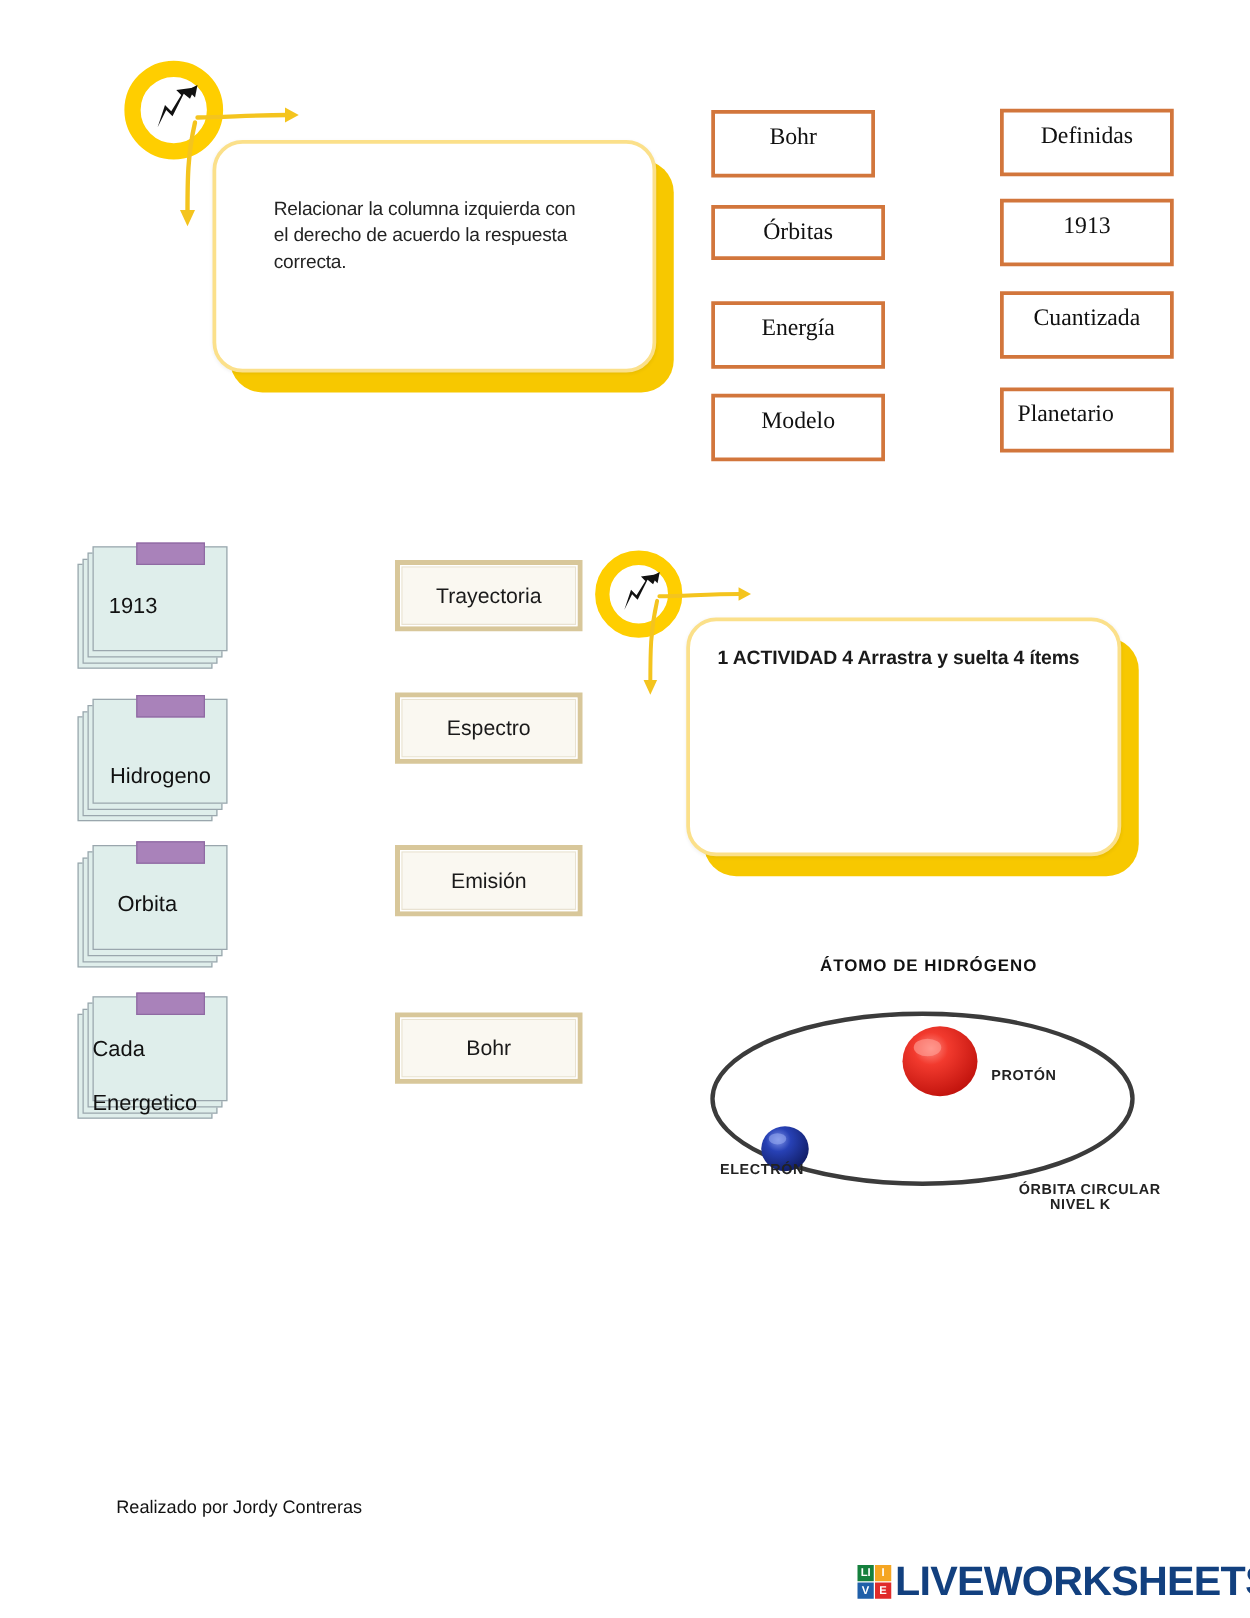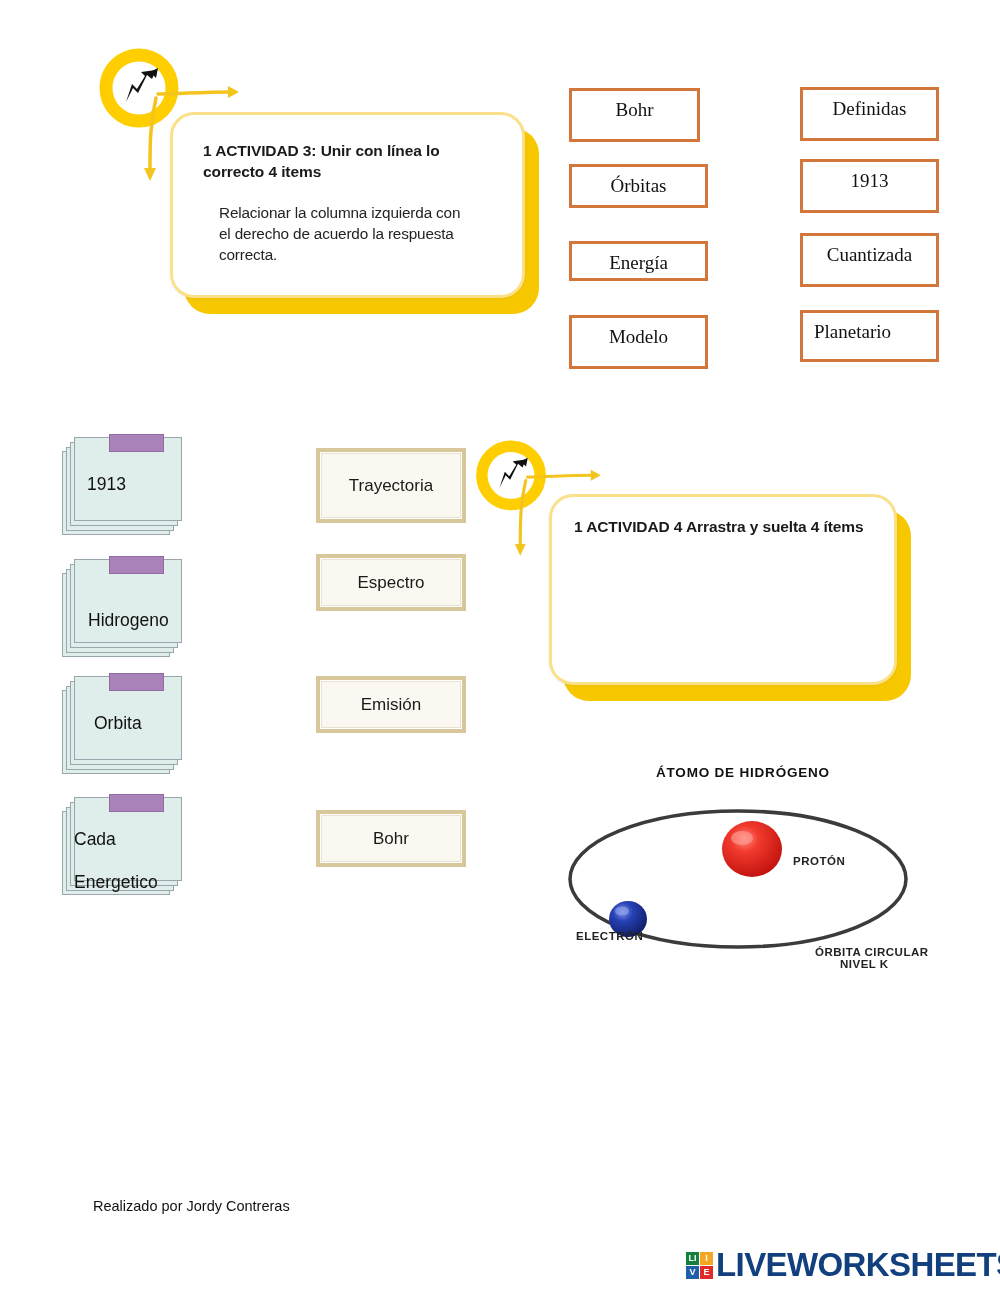--- a/index.html
+++ b/index.html
@@ -202,29 +202,28 @@
       <path d="M88 2 L99 8 L88 14 Z" fill="#F4C41E"></path>
       <path d="M16 14 C 10 40, 10 60, 10 86" fill="none" stroke="#F4C41E" stroke-width="3.5" stroke-linecap="round"></path>
       <path d="M4 84 L10 97 L16 84 Z" fill="#F4C41E"></path>
     </svg>
   </div>
 
   <div class="callout" style="left:170px;top:112px;width:355px;height:186px;">
     <div class="shadow-layer"></div>
     <div class="body">
       <div class="inner">
-        <p class="c-title">1 ACTIVIDAD 3: Unir con línea lo correcto 4 items</p>
         <p class="c-text">Relacionar la columna izquierda con el derecho de acuerdo la respuesta correcta.</p>
       </div>
     </div>
   </div>
 
   <div class="mbox" style="left:569px;top:88px;width:131px;height:54px;">Bohr</div>
   <div class="mbox" style="left:569px;top:164px;width:139px;height:44px;">Órbitas</div>
-  <div class="mbox" style="left:569px;top:241px;width:139px;height:40px;">Energía</div>
+  <div class="mbox" style="left:569px;top:241px;width:139px;height:54px;">Energía</div>
   <div class="mbox" style="left:569px;top:315px;width:139px;height:54px;">Modelo</div>
 
   <div class="mbox" style="left:800px;top:87px;width:139px;height:54px;">Definidas</div>
   <div class="mbox" style="left:800px;top:159px;width:139px;height:54px;">1913</div>
   <div class="mbox" style="left:800px;top:233px;width:139px;height:54px;">Cuantizada</div>
   <div class="mbox left-al" style="left:800px;top:310px;width:139px;height:52px;">Planetario</div>
 
   <div class="note" style="left:62px;top:437px;width:125px;height:101px;">
     <div class="sheet s3" style="width:108px;height:84px;"></div>
     <div class="sheet s2" style="width:108px;height:84px;"></div>
@@ -255,21 +254,21 @@
   <div class="note" style="left:62px;top:797px;width:125px;height:101px;">
     <div class="sheet s3" style="width:108px;height:84px;"></div>
     <div class="sheet s2" style="width:108px;height:84px;"></div>
     <div class="sheet s1" style="width:108px;height:84px;"></div>
     <div class="sheet top" style="width:108px;height:84px;"></div>
     <div class="tape" style="left:47px;top:-3px;width:55px;height:18px;"></div>
     <div class="ntext" style="left:12px;top:21px;line-height:2.45;">Cada
 Energetico</div>
   </div>
 
-  <div class="dbox" style="left:316px;top:448px;width:150px;height:75px;">
+  <div class="dbox" style="left:316px;top:448px;width:150px;height:57px;">
     <div class="dbox-in">Trayectoria</div>
   </div>
   <div class="dbox" style="left:316px;top:554px;width:150px;height:57px;">
     <div class="dbox-in">Espectro</div>
   </div>
   <div class="dbox" style="left:316px;top:676px;width:150px;height:57px;">
     <div class="dbox-in">Emisión</div>
   </div>
   <div class="dbox" style="left:316px;top:810px;width:150px;height:57px;">
     <div class="dbox-in">Bohr</div>

